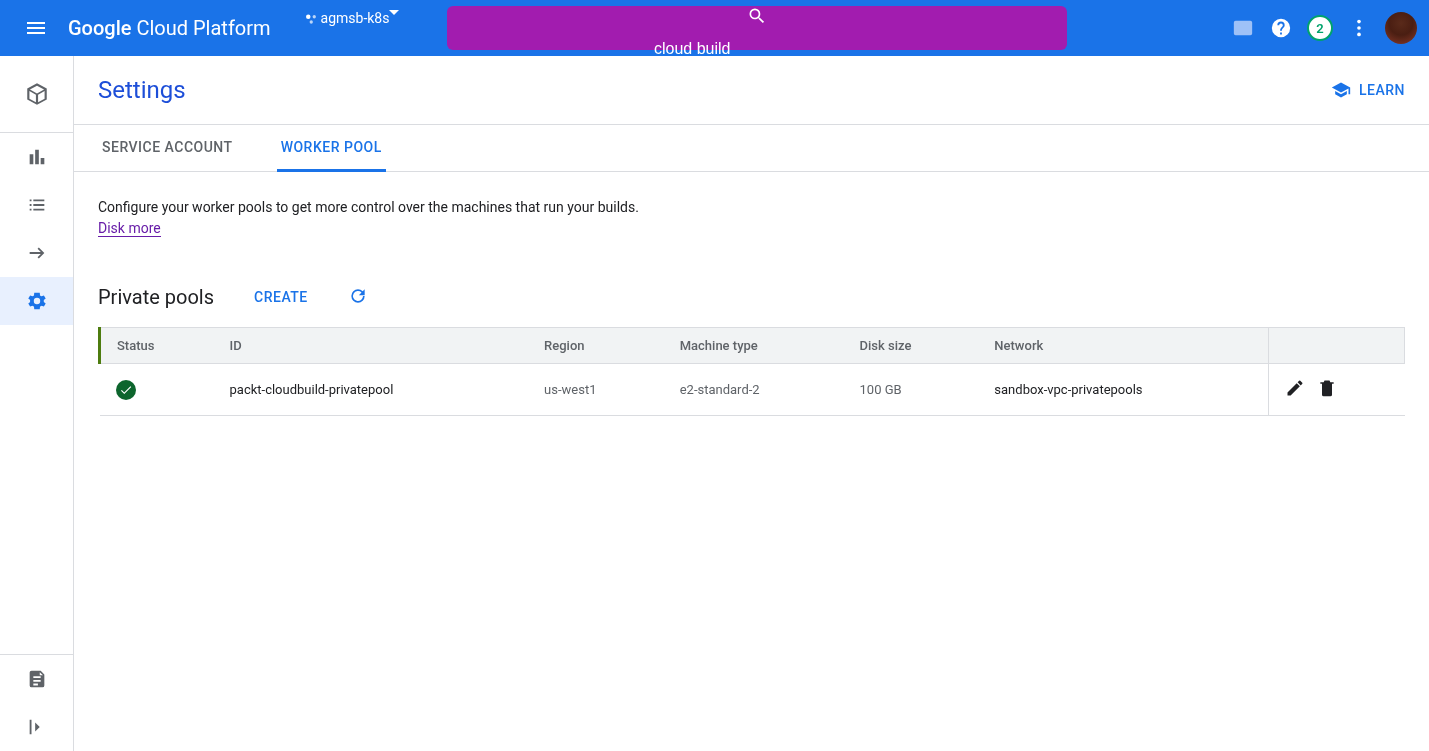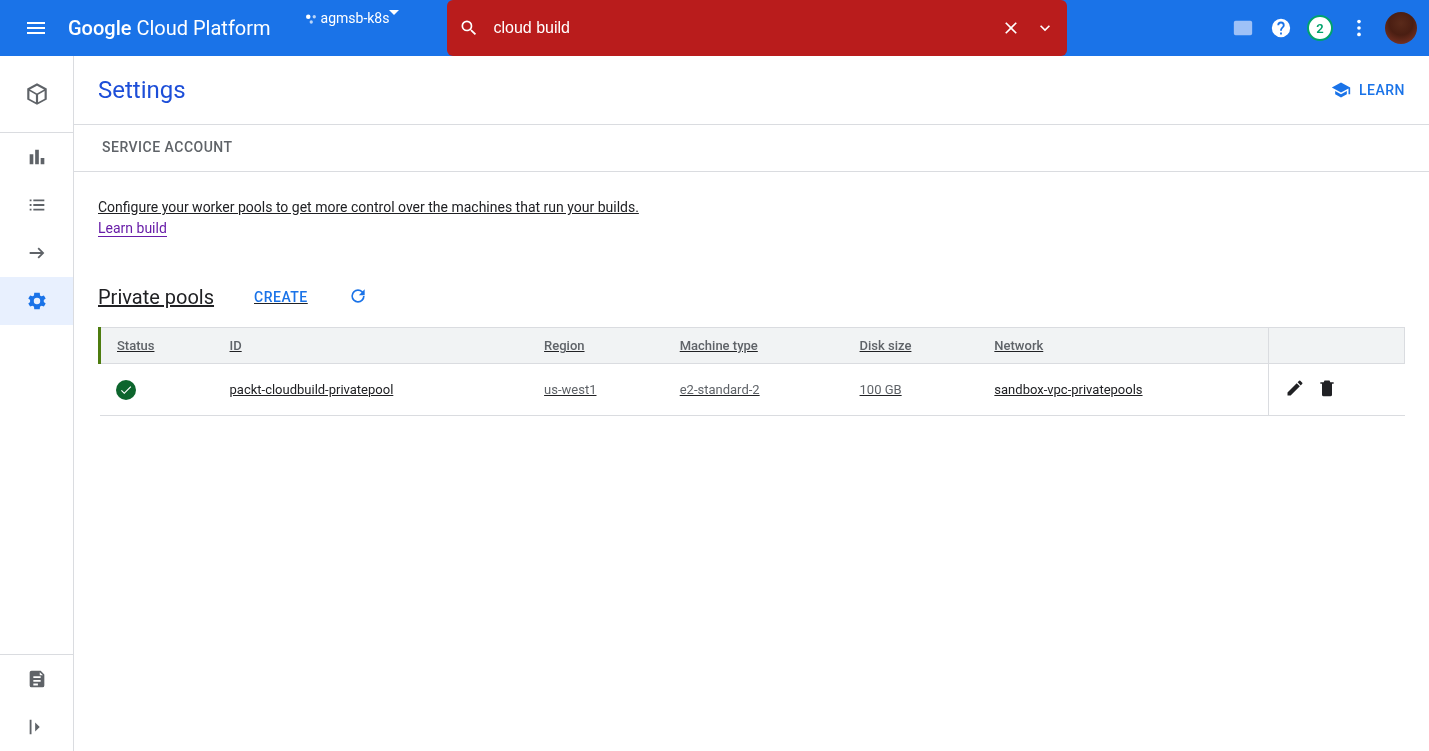--- a/index.html
+++ b/index.html
@@ -50,29 +50,30 @@
     .project-selector .name { font-size: 14px; }
     .dropdown-triangle {
       width: 0; height: 0;
       border-left: 5px solid transparent;
       border-right: 5px solid transparent;
       border-top: 5px solid #fff;
     }
 
     .search-wrap { flex: 1; display: flex; justify-content: flex-start; padding-left: 28px; }
     .search-bar {
-      background: #b91c1c;
-      height: 56px;
+      background: #a21caf;
+      height: 44px;
       border-radius: 6px;
       display: flex;
       align-items: center;
       padding: 0 12px;
       width: 620px;
       max-width: 100%;
       gap: 14px;
+      flex-direction: column;
     }
     .search-bar input {
       flex: 1;
       background: transparent;
       border: none;
       outline: none;
       color: #fff;
       font-size: 16px;
     }
     .search-bar input::placeholder { color: rgba(255,255,255,0.8); }
@@ -186,21 +187,20 @@
       border-bottom: 3px solid transparent;
       margin-bottom: -1px;
     }
     .tab.active {
       color: #1a73e8;
       border-bottom-color: #1a73e8;
     }
 
     .content {
       padding: 24px;
-      text-decoration: underline;
     }
     .desc {
       font-size: 14px;
       color: #202124;
       line-height: 1.6;
     }
     .learn-more-link {
       color: #681da8;
       text-decoration: none;
       border-bottom: 1px solid #681da8;
@@ -379,25 +379,26 @@
       <div class="learn-btn">
         <svg width="20" height="20" viewBox="0 0 24 24">
             <path d="M12 3L1 9l11 6 9-4.91V17h2V9L12 3zM5 13.18v4L12 21l7-3.82v-4L12 17l-7-3.82z"></path>
           </svg>
         <span>LEARN</span>
       </div>
     </div>
 
     <div class="tabs">
       <div class="tab">SERVICE ACCOUNT</div>
+      <div class="tab active">WORKER POOL</div>
     </div>
 
     <div class="content">
       <div class="desc">Configure your worker pools to get more control over the machines that run your builds.</div>
-      <a class="learn-more-link">Learn build</a>
+      <a class="learn-more-link">Disk more</a>
 
       <div class="pools-header">
         <div class="pools-title">Private pools</div>
         <div class="create-btn">CREATE</div>
         <div class="refresh-btn">
           <svg width="20" height="20" viewBox="0 0 24 24">
               <path d="M17.65 6.35A7.95 7.95 0 0012 4a8 8 0 108 8h-2a6 6 0 11-1.76-4.24L13 11h7V4l-2.35 2.35z"></path>
             </svg>
         </div>
       </div>

